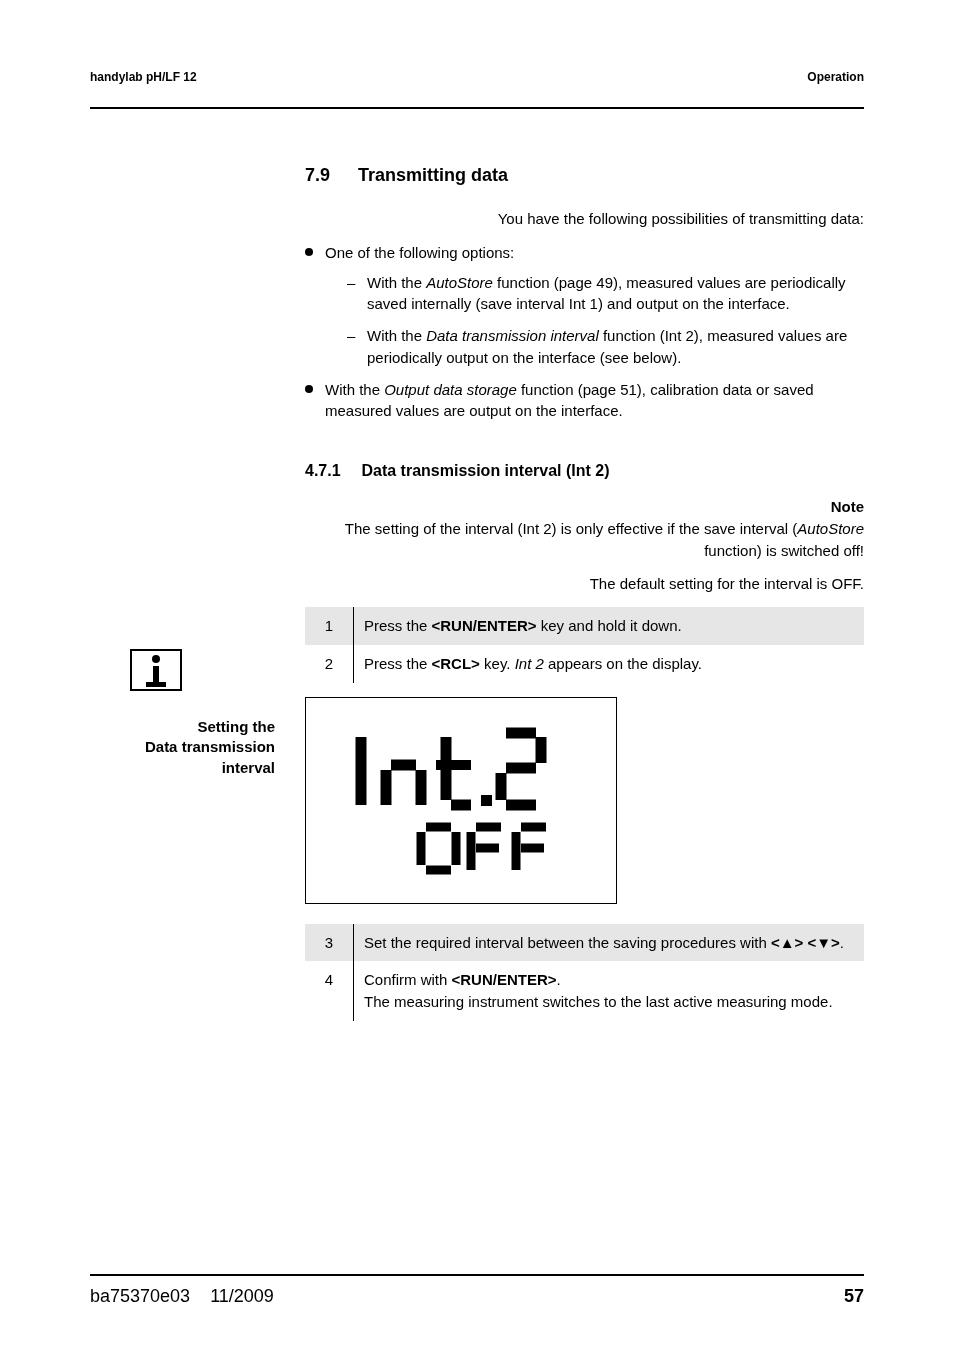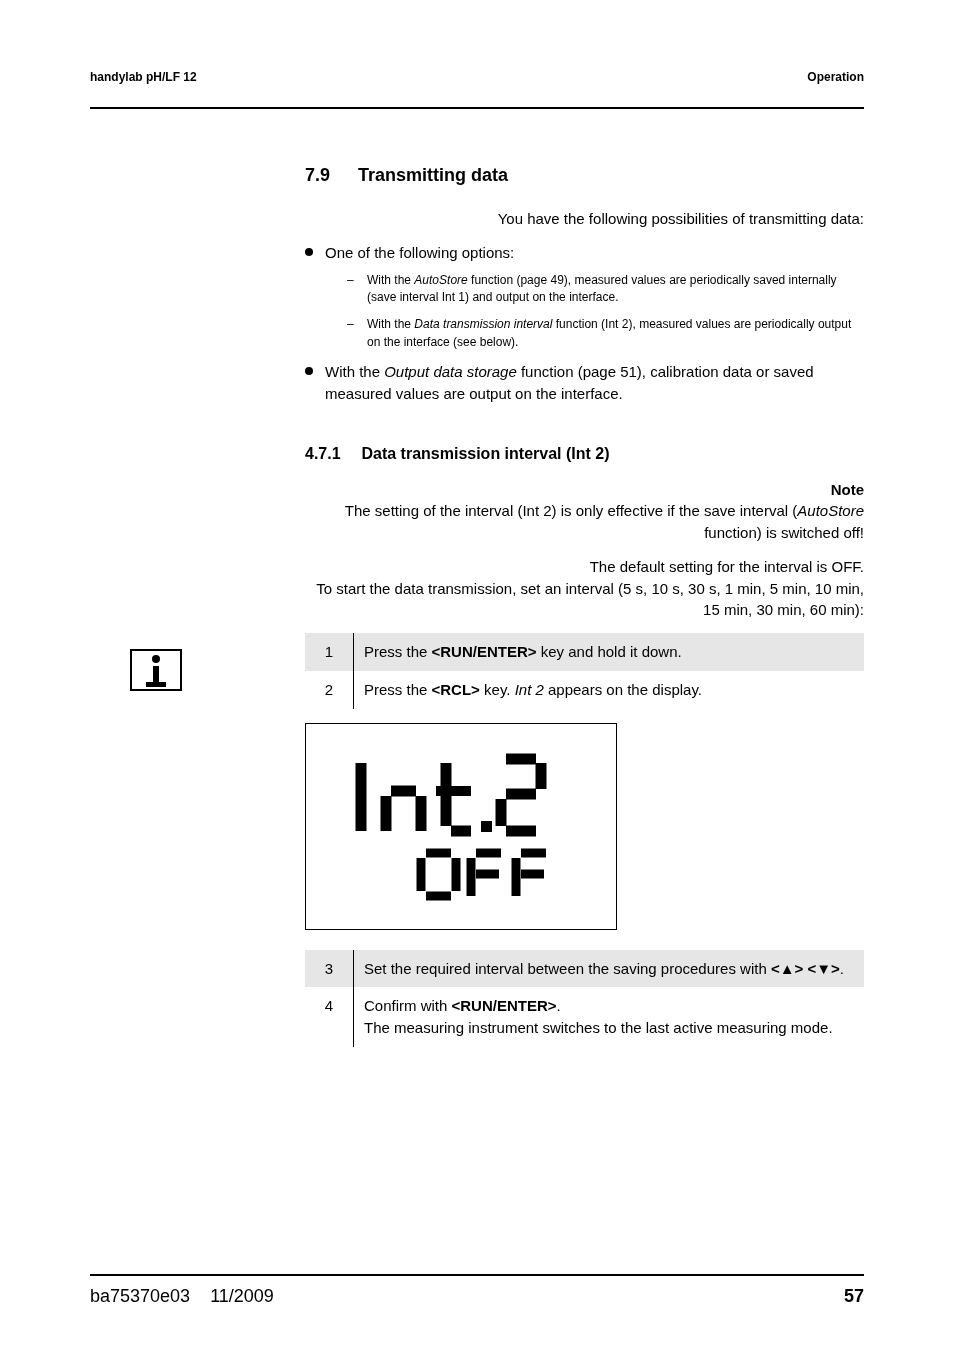--- a/index.html
+++ b/index.html
@@ -84,21 +84,21 @@
     border-radius: 50%;
   }
   .sub-list {
     list-style: none;
     padding: 0;
     margin: 8px 0 0 22px;
   }
   .sub-list > li {
     position: relative;
     padding-left: 20px;
-    font-size: 12px;
+    font-size: 15px;
     line-height: 1.45;
     margin-bottom: 10px;
   }
   .sub-list > li::before {
     content: "–";
     position: absolute;
     left: 0;
     top: 0;
   }
   .italic { font-style: italic; }
@@ -205,20 +205,25 @@
   <hr class="header-rule">
 
   <div class="body-area">
 
     <div class="note-icon-box" style="top:484px;">
       <div class="dot"></div>
       <div class="stem"></div>
       <div class="base"></div>
     </div>
 
+    <div class="margin-label" style="top:552px;">
+      <span>Setting the</span><br>
+      <span>Data transmission</span><br>
+      <span>interval</span>
+    </div>
 
     <div class="content">
 
       <div class="h2-row">
         <span class="h2-num">7.9</span>
         <span>Transmitting data</span>
       </div>
 
       <div class="para">You have the following possibilities of transmitting data:</div>
 
@@ -245,21 +250,20 @@
       </div>
 
 
       <div class="para" style="margin-top:6px;">
         <span class="bold">Note</span><br>
         <span>The setting of the interval (Int 2) is only effective if the save interval (</span><span class="italic">AutoStore</span><span> function) is switched off!</span>
       </div>
 
       <div class="para" style="margin-top:6px;">
         <span>The default setting for the interval is OFF.</span><br>
-        <span>To start the data transmission, set an interval (5 s, 10 s, 30 s, 1 min, 5 min, 10 min, 15 min, 30 min, 60 min):</span>
       </div>
 
       <table class="step-table">
         <tbody>
             <tr class="shaded">
           <td class="num">1</td>
           <td>
             <span>Press the </span><span class="bold">&lt;RUN/ENTER&gt;</span><span> key and hold it down.</span>
           </td>
         </tr>

